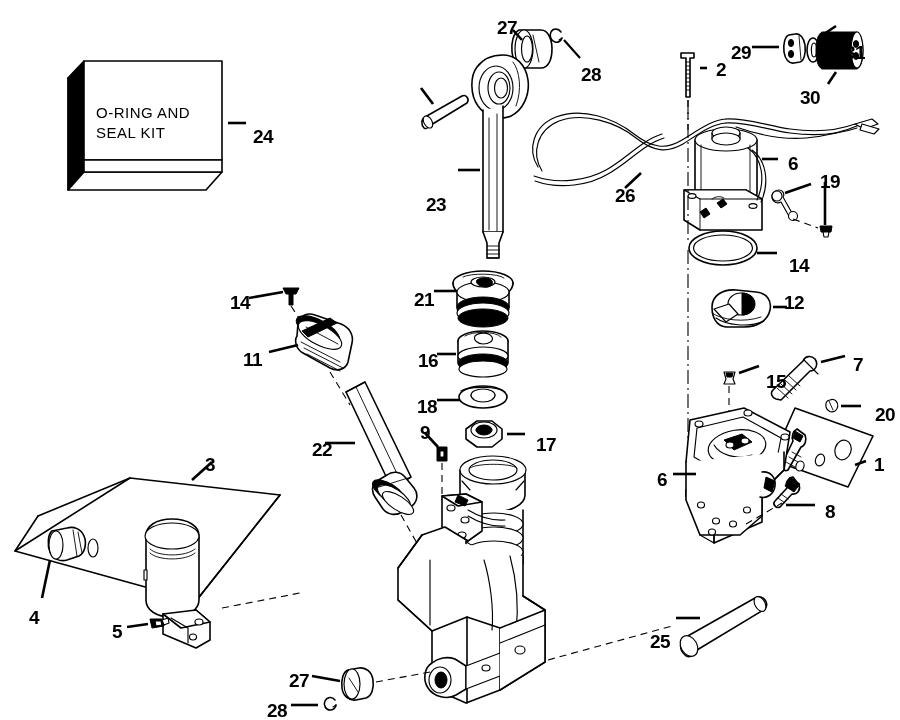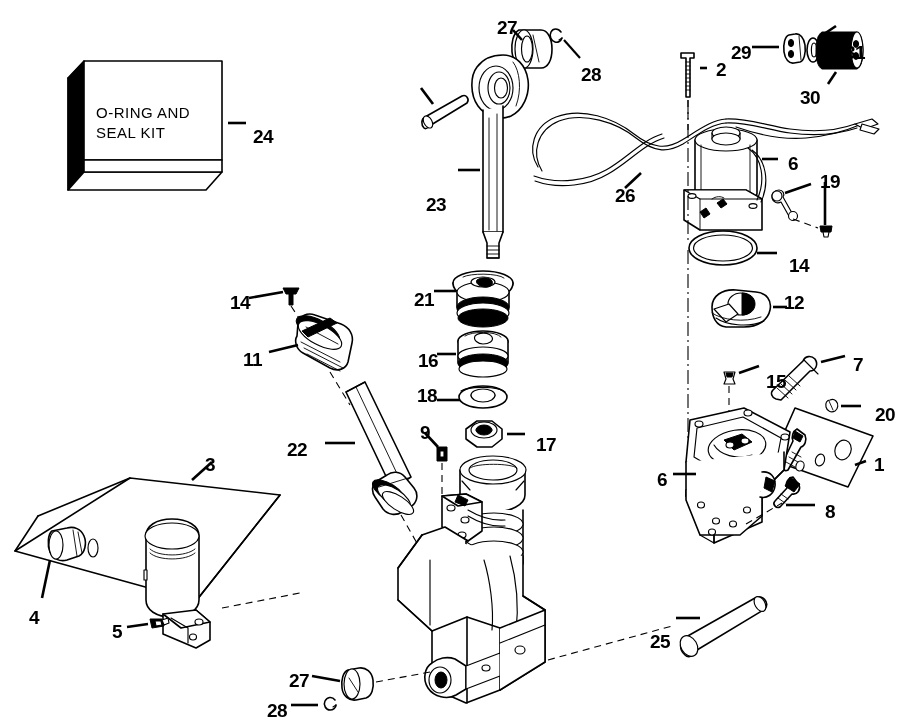--- a/index.html
+++ b/index.html
@@ -483,25 +483,25 @@
       <div class="callout" style="left: 825px; top: 502px;">8</div>
       <div class="callout" style="left: 420px; top: 423px;">9</div>
       <div class="callout" style="left: 230px; top: 293px;">14</div>
       <div class="callout" style="left: 243px; top: 350px;">11</div>
       <div class="callout" style="left: 784px; top: 293px;">12</div>
       <div class="callout" style="left: 788px; top: 154px;">6</div>
       <div class="callout" style="left: 789px; top: 256px; text-align: right;">14</div>
       <div class="callout" style="left: 766px; top: 372px;">15</div>
       <div class="callout" style="left: 418px; top: 351px;">16</div>
       <div class="callout" style="left: 536px; top: 435px;">17</div>
-      <div class="callout" style="left: 417px; top: 386px; text-align: right;">18</div>
+      <div class="callout" style="left: 417px; top: 397px; text-align: right;">18</div>
       <div class="callout" style="left: 820px; top: 172px;">19</div>
       <div class="callout" style="left: 875px; top: 405px;">20</div>
       <div class="callout" style="left: 414px; top: 290px;">21</div>
-      <div class="callout" style="left: 287px; top: 440px;">22</div>
+      <div class="callout" style="left: 312px; top: 440px;">22</div>
       <div class="callout" style="left: 426px; top: 167px; margin-top: 28px;">23</div>
       <div class="callout" style="left: 253px; top: 127px;">24</div>
       <div class="callout" style="left: 650px; top: 617px; margin-top: 15px;">25</div>
       <div class="callout" style="left: 615px; top: 186px; text-align: center;">26</div>
       <div class="callout" style="left: 497px; top: 18px;">27</div>
       <div class="callout" style="left: 581px; top: 65px;">28</div>
       <div class="callout" style="left: 731px; top: 43px;">29</div>
       <div class="callout" style="left: 800px; top: 88px;">30</div>
       <div class="callout" style="left: 845px; top: 20px; margin-top: 23px;">31</div>
       <div class="callout" style="left: 289px; top: 671px;">27</div>

